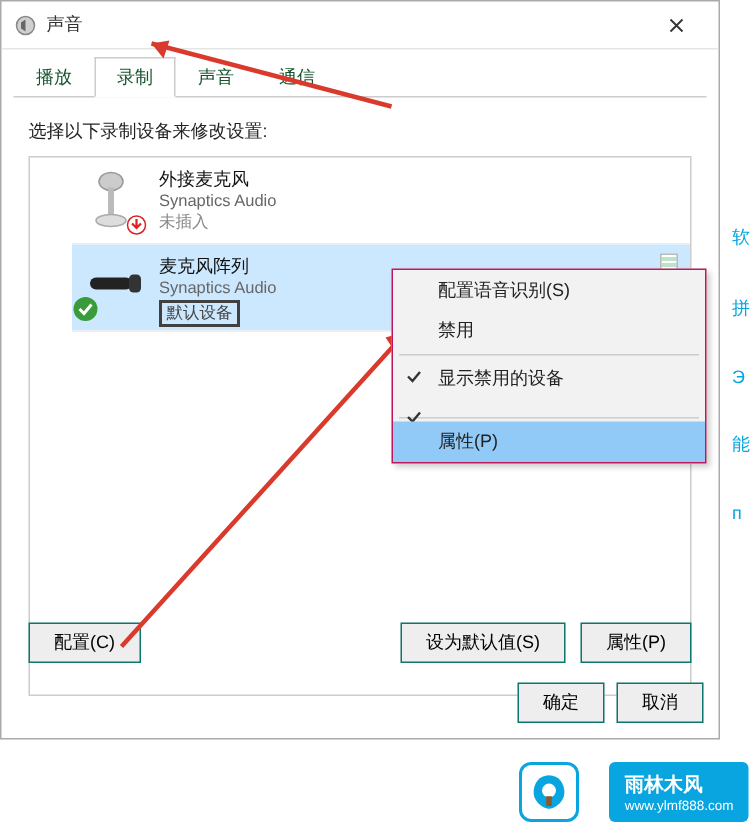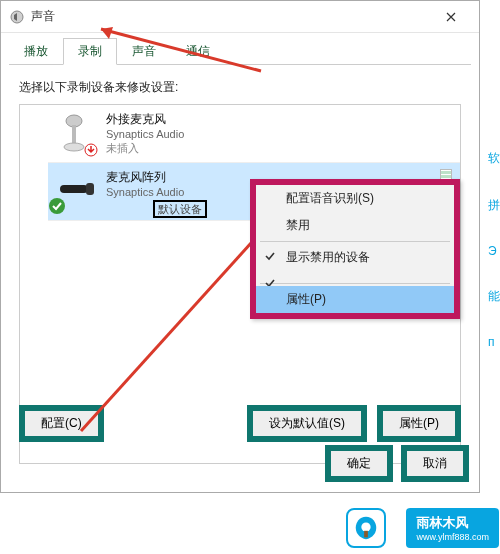--- a/index.html
+++ b/index.html
@@ -26,30 +26,30 @@
 .device-icon { width: 40px; height: 44px; margin-right: 10px; position: relative; }
 .device-body { flex: 1; }
 .device-name { font-size: 12px; color: #111; line-height: 16px; }
 .device-sub { font-size: 11px; color: #666; line-height: 14px; }
 .device-status { font-size: 11px; color: #888; line-height: 14px; }
 .level-meter { width: 12px; height: 46px; background: repeating-linear-gradient(to top, #bde3c9 0 3px, #fff 3px 4px); margin-left: auto; border: 1px solid #bbb; }
 
 .badge-red { position: absolute; bottom: -2px; right: -2px; width: 14px; height: 14px; }
 .badge-green { position: absolute; bottom: -2px; left: -8px; width: 18px; height: 18px; }
 
-.default-box { display: inline-block; border: 2px solid #000000; padding: 0 3px; font-size: 11px; color: #444; line-height: 14px; margin-left: 47px; }
-
-.context-menu { position: absolute; top: 178px; left: 249px; width: 210px; background: #f2f2f2; border: 6px solid #be185d; box-shadow: 2px 2px 4px rgba(0,0,0,.2); z-index: 10; }
+.default-box { display: inline-block; border: 2px solid #404040; padding: 0 3px; font-size: 11px; color: #444; line-height: 14px; }
+
+.context-menu { position: absolute; top: 178px; left: 260px; width: 210px; background: #f2f2f2; border: 1px solid #be185d; box-shadow: 2px 2px 4px rgba(0,0,0,.2); z-index: 10; }
 .menu-item { padding: 5px 10px 5px 30px; font-size: 12px; color: #222; position: relative; cursor: pointer; }
 .menu-item.highlight { background: #91c9f7; }
 .menu-sep { height: 1px; background: #ccc; margin: 2px 4px; }
 .menu-check { position: absolute; left: 8px; top: 6px; width: 12px; height: 12px; }
 
 .bottom-bar { position: absolute; bottom: 50px; left: 18px; right: 18px; display: flex; gap: 10px; }
-.btn { padding: 4px 16px; font-size: 12px; border: 6px solid #0f766e; background: #eee; cursor: pointer; }
+.btn { padding: 4px 16px; font-size: 12px; border: 1px solid #0f766e; background: #eee; cursor: pointer; }
 
 .dialog-buttons { position: absolute; bottom: 10px; right: 10px; display: flex; gap: 8px; }
 
 .arrow-red-1 { position: absolute; z-index: 5; }
 .arrow-red-2 { position: absolute; z-index: 5; }
 
 .watermark { position: absolute; bottom: 6px; right: 1px; display: flex; align-items: center; z-index: 20; gap: 16px; }
 .wm-icon { width: 40px; height: 40px; background: #fff; border: 2px solid #08a5e0; border-radius: 8px; display: flex; align-items: center; justify-content: center; margin-right: 4px; }
 .wm-text { background: #08a5e0; color: #fff; padding: 6px 10px; border-radius: 4px; font-size: 13px; }
 .wm-cn { font-weight: bold; }

